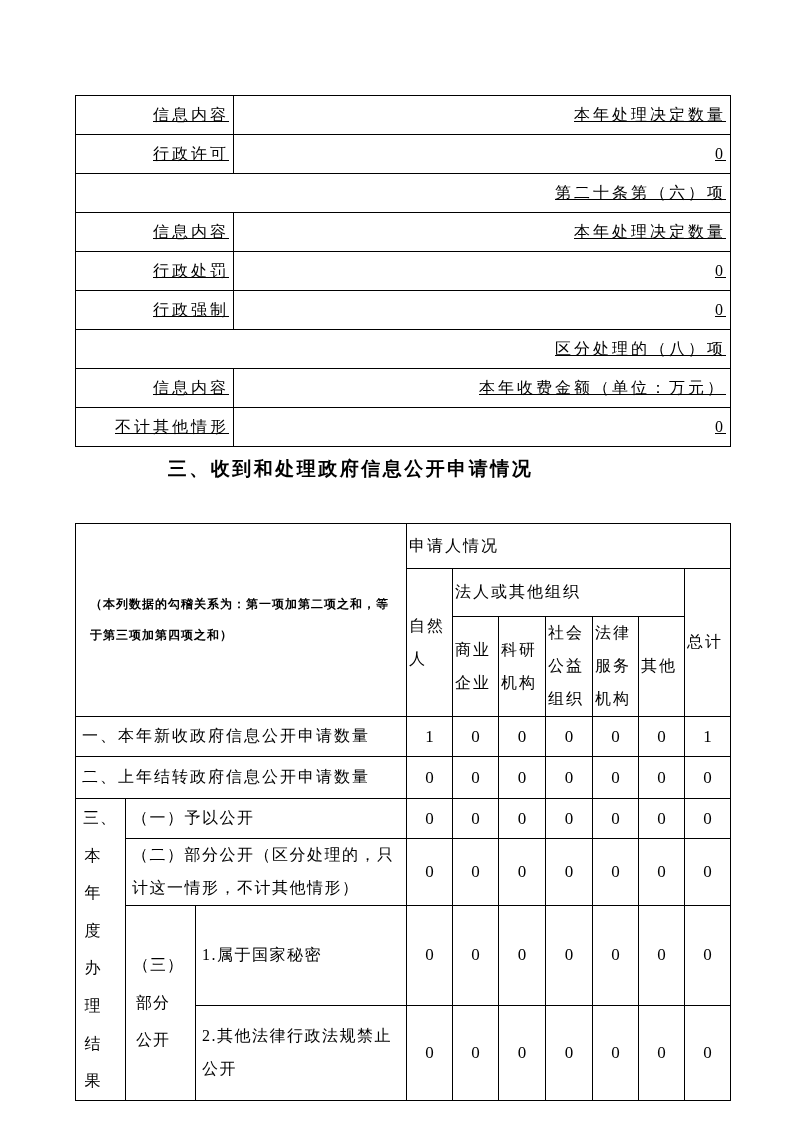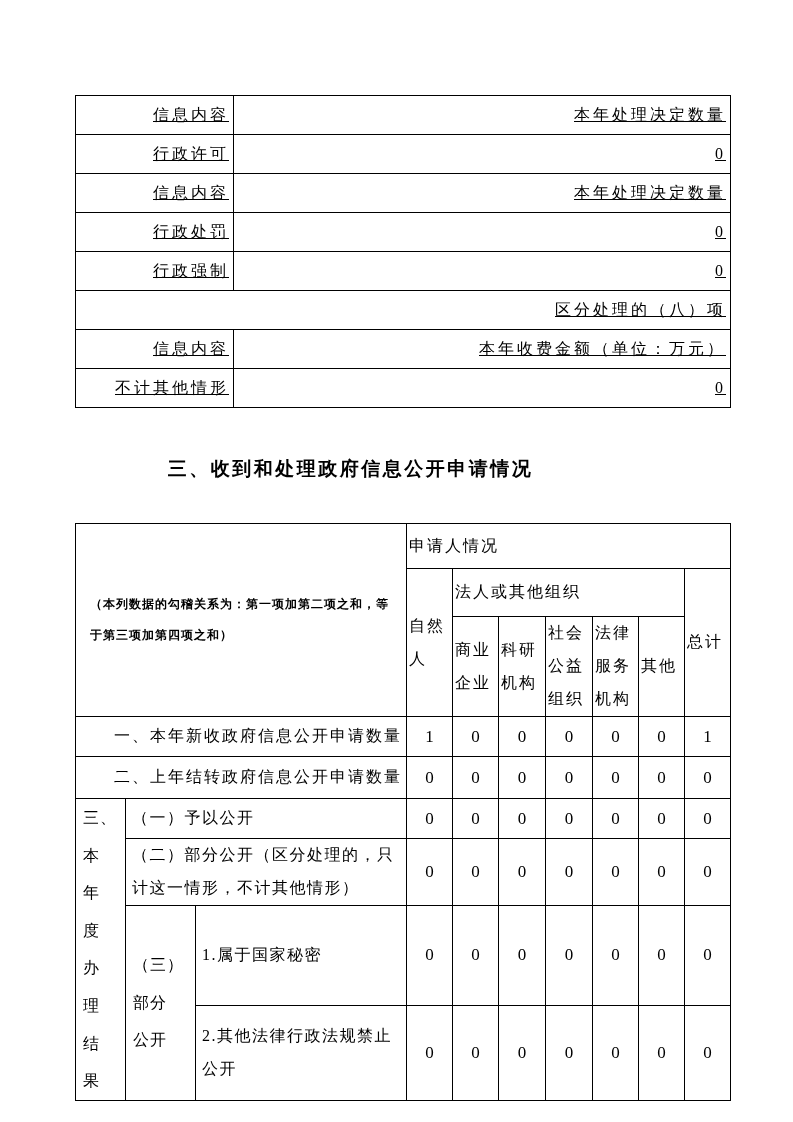--- a/index.html
+++ b/index.html
@@ -27,40 +27,43 @@
 
   
   #t2{position:absolute;left:75px;top:523px;width:655px;}
   #t2 td{font-size:16px;}
   #t2 .num{text-align:center;font-size:17px;letter-spacing:0;padding:0 2px;}
   #t2 .hdr{text-align:left;letter-spacing:2px;line-height:2.05;padding:0 2px;}
   #t2 .note{
     text-align:left;letter-spacing:1px;line-height:2.6;
     padding:0 14px;font-size:12px;font-weight:bold;
   }
-  #t2 .rowlabel{text-align:right;letter-spacing:2px;padding:0 4px 0 6px;}
+  #t2 .rowlabel{text-align:left;letter-spacing:2px;padding:0 4px 0 6px;}
   #t2 .sublabel{text-align:left;letter-spacing:1.5px;line-height:2.05;padding:0 4px 0 6px;margin-left:24px;}
-  #t2 .vlabel{text-align:left;letter-spacing:1px;line-height:2.35;padding:0 22px 0 7px;}
+  #t2 .vlabel{text-align:center;letter-spacing:1px;line-height:2.35;padding:0 22px 0 7px;}
 </style>
 </head>
 <body>
 
 <table id="t1">
   <colgroup>
       <col style="width:158px">
       <col style="width:497px">
     </colgroup>
   <tbody>
       <tr>
     <td>信息内容</td>
     <td>本年处理决定数量</td>
   </tr>
   <tr>
     <td>行政许可</td>
     <td>0</td>
+  </tr>
+  <tr>
+    <td colspan="2">第二十条第（六）项</td>
   </tr>
   <tr>
     <td>信息内容</td>
     <td>本年处理决定数量</td>
   </tr>
   <tr>
     <td>行政处罚</td>
     <td>0</td>
   </tr>
   <tr>

